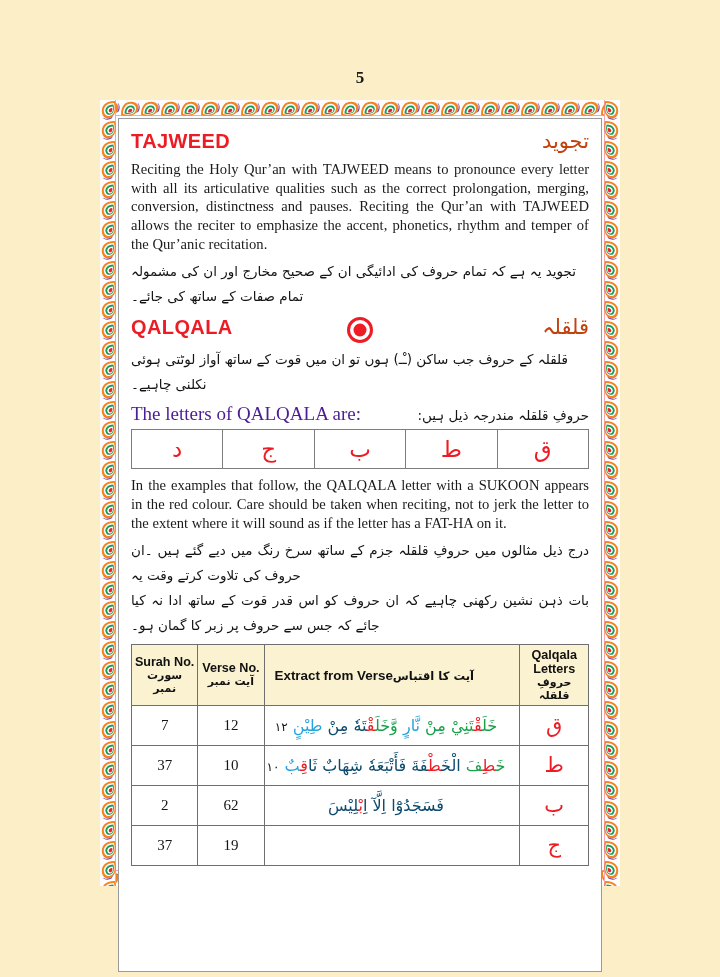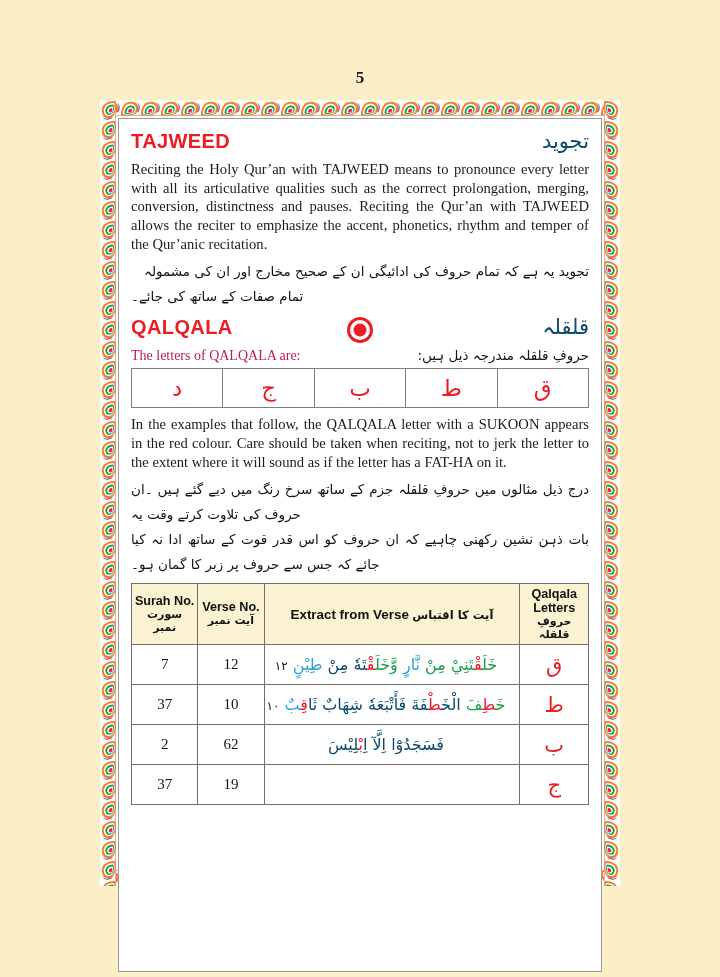--- a/index.html
+++ b/index.html
@@ -79,21 +79,21 @@
     font-weight: bold;
     font-size: 20px;
     color: #ed1c24;
     letter-spacing: 0.4px;
   }
   .section-title-ur {
     position: absolute;
     right: 0;
     top: -1px;
     font-size: 21px;
-    color: #0c4a6e;
+    color: #c2410c;
     direction: rtl;
     font-family: "DejaVu Sans", sans-serif;
     line-height: 1.3;
   }
   .dot-marker {
     position: absolute;
     left: 50%;
     top: 2px;
     transform: translateX(-50%);
     width: 26px;
@@ -130,34 +130,34 @@
     direction: rtl;
     text-align: justify;
     text-align-last: left;
     font-family: "DejaVu Sans", sans-serif;
     font-size: 13.5px;
     line-height: 1.85;
     color: #141414;
     margin: 2px 0 6px 0;
   }
   .para-ur.single {
-    text-align: right;
+    text-align: left;
   }
 
   
   .split-line {
     display: flex;
     align-items: baseline;
     justify-content: space-between;
     margin: 2px 0 4px 0;
   }
   .split-line .en {
     font-family: "Liberation Serif", serif;
-    font-size: 14px;
-    color: #be185d;
+    font-size: 19px;
+    color: #4c1d95;
   }
   .split-line .ur {
     direction: rtl;
     font-family: "DejaVu Sans", sans-serif;
     font-size: 13.5px;
     color: #141414;
   }
 
   
   table.letters {
@@ -212,22 +212,21 @@
   .th-ur {
     font-family: "DejaVu Sans", sans-serif;
     font-size: 11px;
     color: #111;
     direction: rtl;
     margin-top: 1px;
   }
   .th-extract {
     display: flex;
     align-items: center;
-    justify-content: space-between;
-    padding: 0 26px;
+    padding: 0 10px;
     height: 100%;
   }
   .th-extract .th-en { font-size: 13.4px; }
   .th-extract .th-ur { font-size: 11.6px; }
 
   table.examples tbody td {
     height: 39px;
     text-align: center;
     vertical-align: middle;
     background: #ffffff;
@@ -328,20 +327,21 @@
       <div class="section-title-ur">تجوید</div>
     </div>
     <p class="para-en">Reciting the Holy Qur’an with TAJWEED means to pronounce every letter with all its articulative qualities such as the correct prolongation, merging, conversion, distinctness and pauses. Reciting the Qur’an with TAJWEED allows the reciter to emphasize the accent, phonetics, rhythm and temper of the Qur’anic recitation.</p>
     <p class="para-ur single">تجوید یہ ہے کہ تمام حروف کی ادائیگی ان کے صحیح مخارج اور ان کی مشمولہ تمام صفات کے ساتھ کی جائے۔</p>
 
     <div class="section-head" style="margin-top:4px;">
       <div class="section-title">QALQALA</div>
       <div class="dot-marker"></div>
       <div class="section-title-ur">قلقلہ</div>
     </div>
+    <p class="para-ur single">قلقلہ کے حروف جب ساکن (ـْـ) ہوں تو ان میں قوت کے ساتھ آواز لوٹتی ہوئی نکلنی چاہیے۔</p>
 
     <div class="split-line">
       <span class="en">The letters of QALQALA are:</span>
       <span class="ur">حروفِ قلقلہ مندرجہ ذیل ہیں:</span>
     </div>
 
     <table class="letters">
       <tbody>
         <tr>
           <td>د</td>

